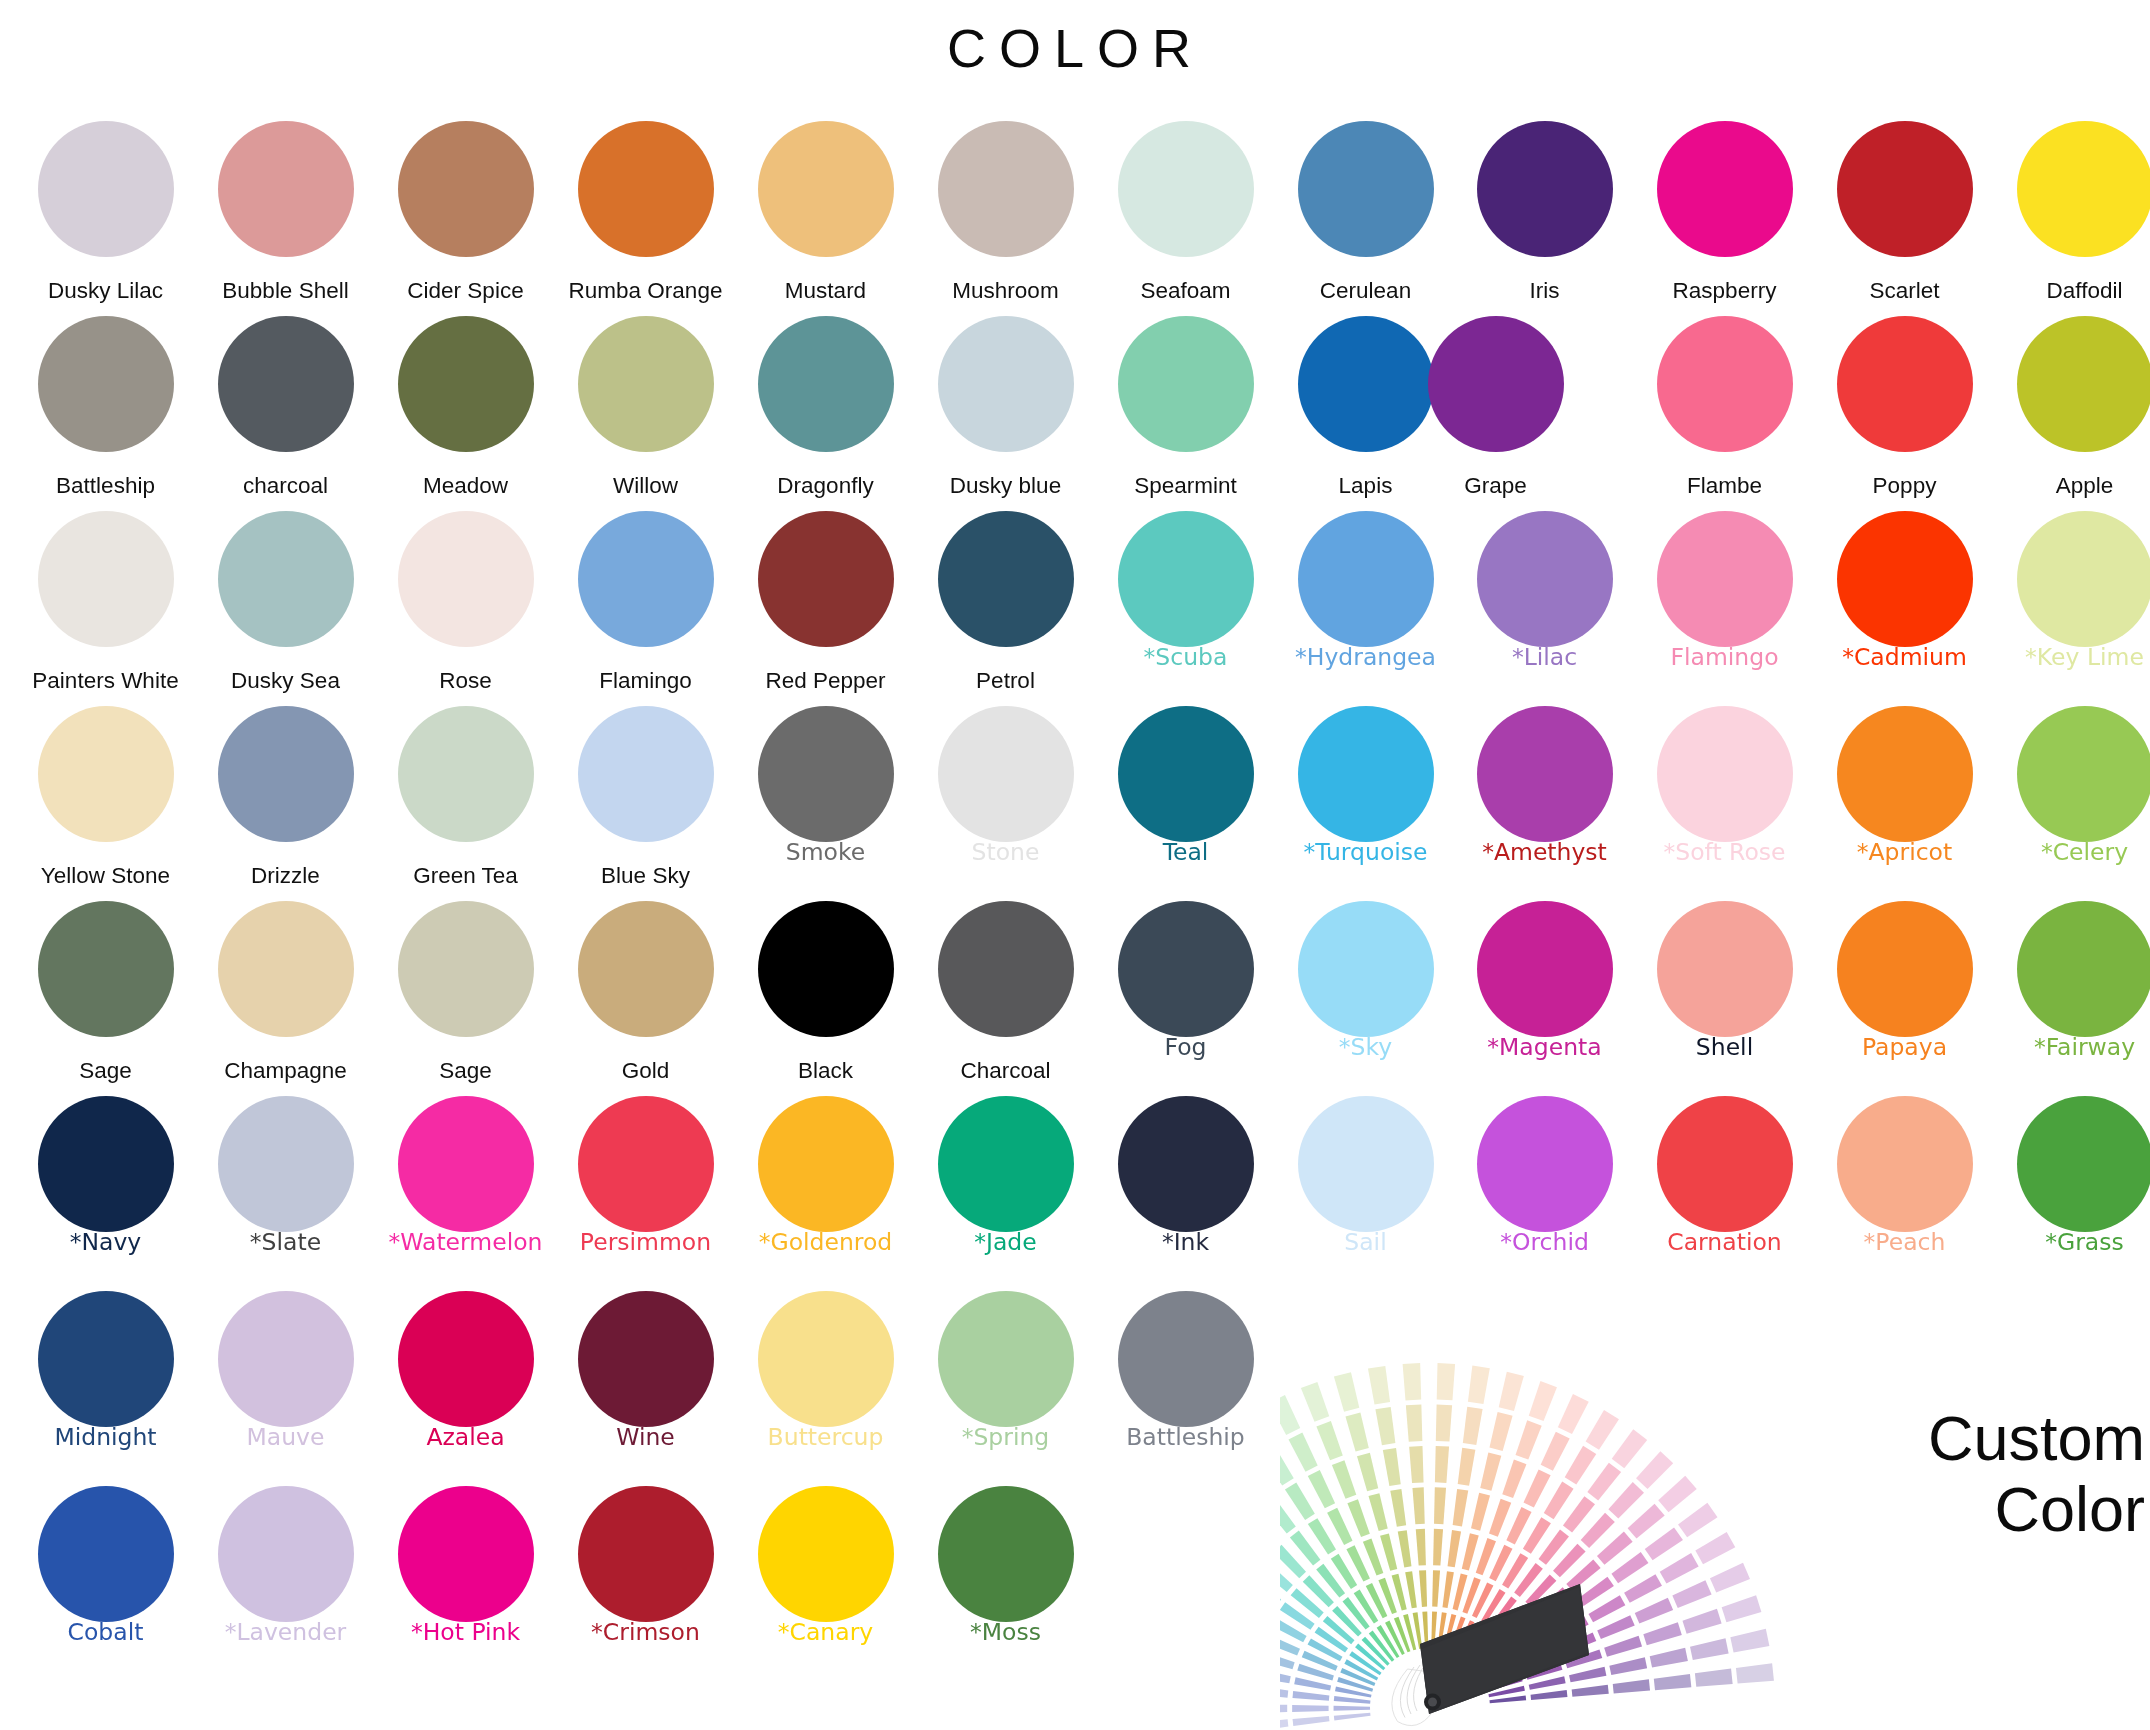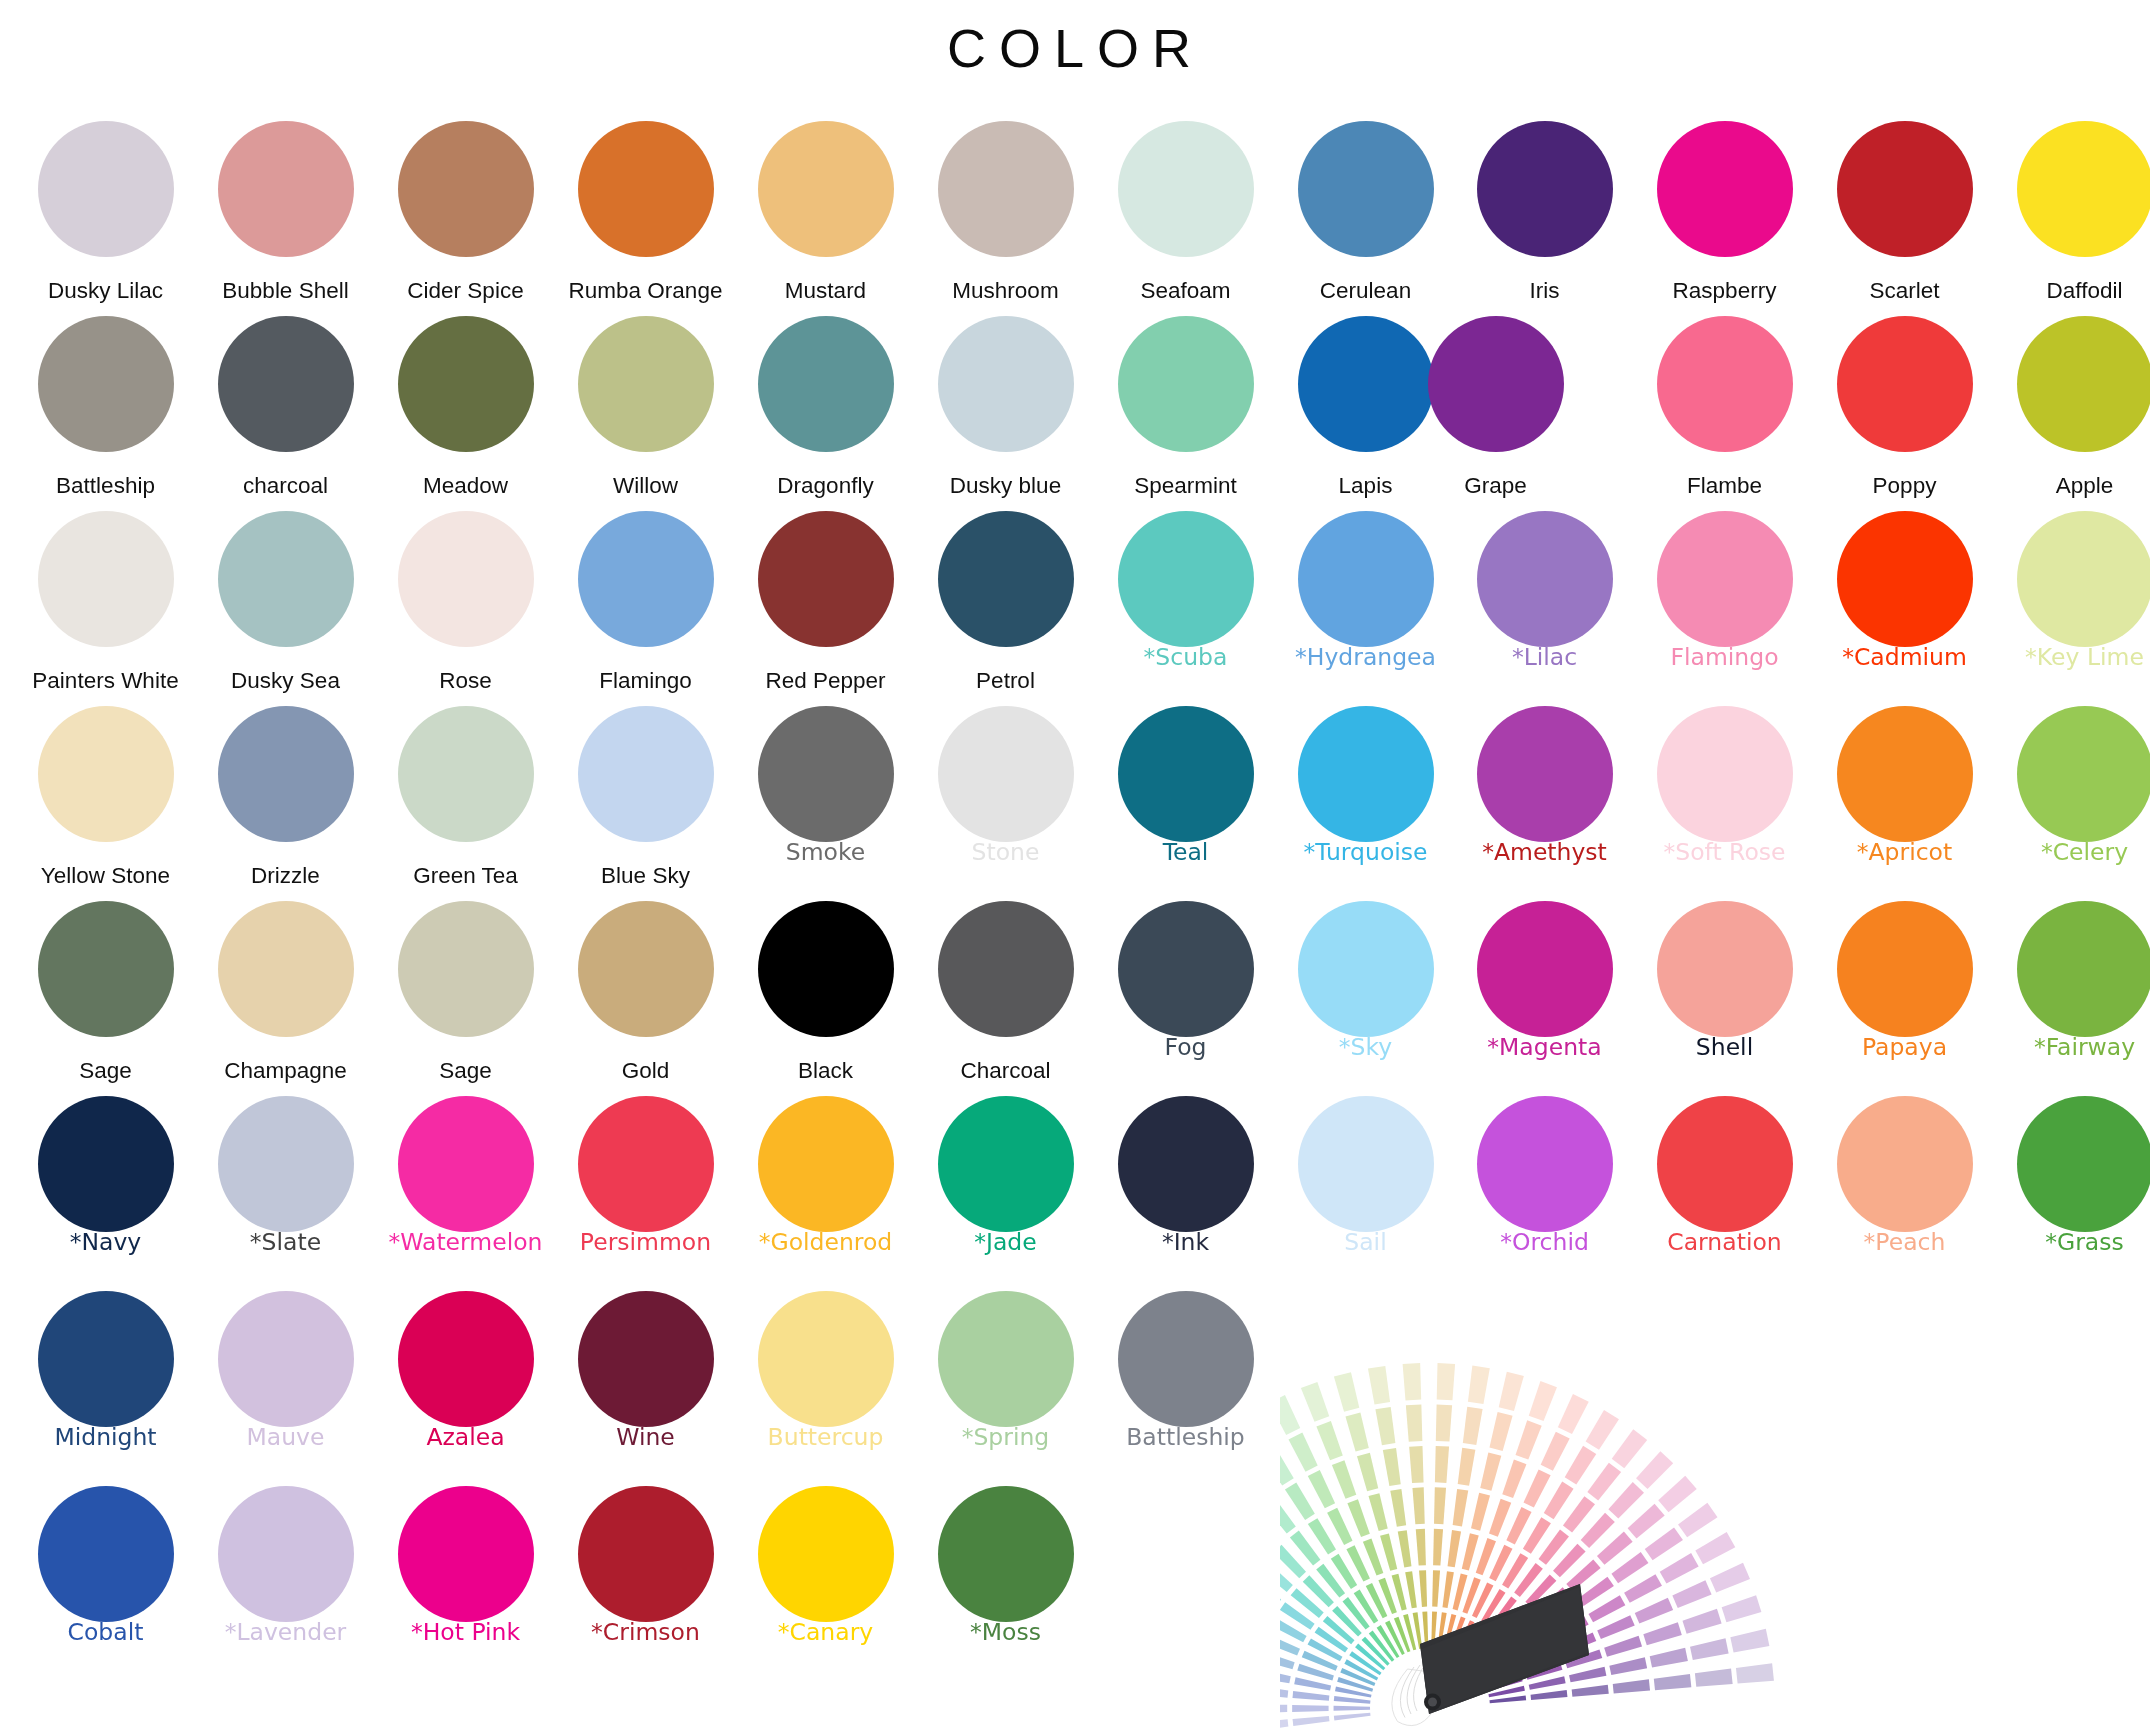--- a/index.html
+++ b/index.html
@@ -722,16 +722,20 @@
         <g>
           <path d="M 298 730 L 280 590 L 600 470 L 618 612 Z" fill="#2f3033"></path>
           <path d="M 280 590 L 600 470 L 618 612 L 298 730 Z" fill="#313235"></path>
           <rect x="286" y="470" width="330" height="262" fill="none"></rect>
           <path d="M 283 600 L 598 476 L 615 608 L 300 726 Z" fill="#343538"></path>
           <circle cx="305" cy="706" r="17" fill="#232427"></circle>
           <circle cx="305" cy="706" r="9" fill="#4a4b4f"></circle>
         </g>
       </svg>
     </div>
+    <div class="custom-text">
+      <div>Custom</div>
+      <div>Color</div>
+    </div>
   </div>
 
 </div>
 
 
 </body></html>

